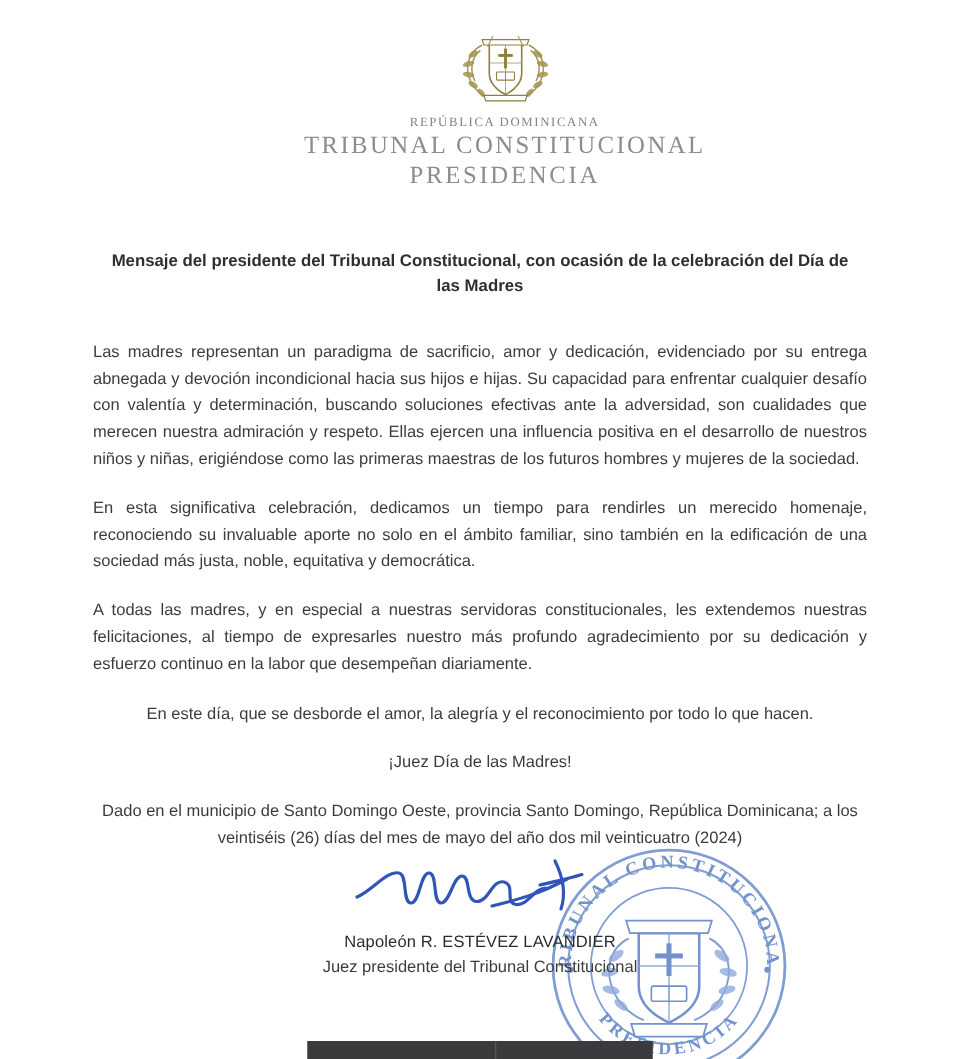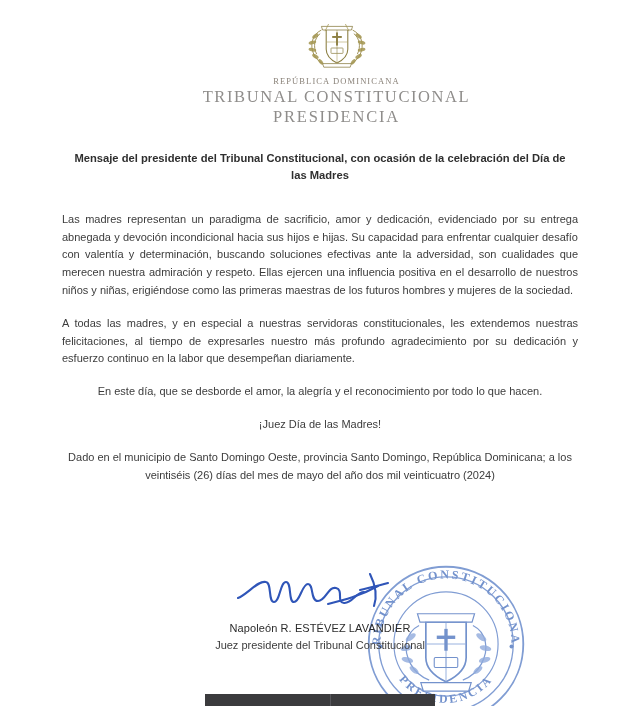--- a/index.html
+++ b/index.html
@@ -69,21 +69,21 @@
     letter-spacing: 1.8px;
     color: #8f8d8b;
     text-transform: uppercase;
     line-height: 1.15;
   }
 
   
   .doc-body {
     position: absolute;
     left: 62px;
-    top: 150px;
+    top: 166px;
     width: 516px;
   }
 
   .doc-title {
     font-size: 11.2px;
     font-weight: bold;
     color: #2f2f2f;
     text-align: center;
     line-height: 1.55;
     margin: 0 0 26px 0;
@@ -228,20 +228,21 @@
     <div class="lh-country">REPÚBLICA DOMINICANA</div>
     <div class="lh-court">TRIBUNAL CONSTITUCIONAL</div>
     <div class="lh-office">PRESIDENCIA</div>
   </div>
 
   <div class="doc-body">
 
     <h1 class="doc-title">Mensaje del presidente del Tribunal Constitucional, con ocasión de la celebración del Día de las Madres</h1>
 
     <p class="para">Las madres representan un paradigma de sacrificio, amor y dedicación, evidenciado por su entrega abnegada y devoción incondicional hacia sus hijos e hijas. Su capacidad para enfrentar cualquier desafío con valentía y determinación, buscando soluciones efectivas ante la adversidad, son cualidades que merecen nuestra admiración y respeto. Ellas ejercen una influencia positiva en el desarrollo de nuestros niños y niñas, erigiéndose como las primeras maestras de los futuros hombres y mujeres de la sociedad.</p>
+    <p class="para">En esta significativa celebración, dedicamos un tiempo para rendirles un merecido homenaje, reconociendo su invaluable aporte no solo en el ámbito familiar, sino también en la edificación de una sociedad más justa, noble, equitativa y democrática.</p>
     <p class="para">A todas las madres, y en especial a nuestras servidoras constitucionales, les extendemos nuestras felicitaciones, al tiempo de expresarles nuestro más profundo agradecimiento por su dedicación y esfuerzo continuo en la labor que desempeñan diariamente.</p>
     <p class="para no-justify">En este día, que se desborde el amor, la alegría y el reconocimiento por todo lo que hacen.</p>
     <p class="para no-justify">¡Juez Día de las Madres!</p>
     <p class="para no-justify">Dado en el municipio de Santo Domingo Oeste, provincia Santo Domingo, República Dominicana; a los veintiséis (26) días del mes de mayo del año dos mil veinticuatro (2024)</p>
   </div>
 
   <div class="signature-block">
 
     <svg class="signature-mark" viewBox="0 0 190 46" aria-hidden="true">
       <g fill="none" stroke="#2f55b8" stroke-width="2.1" stroke-linecap="round" stroke-linejoin="round">

